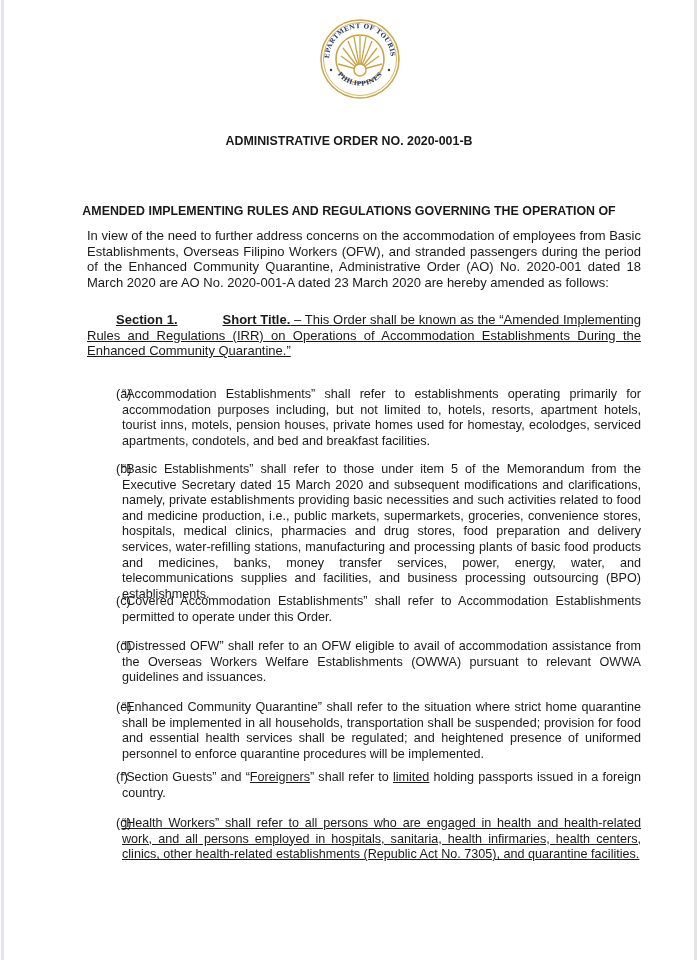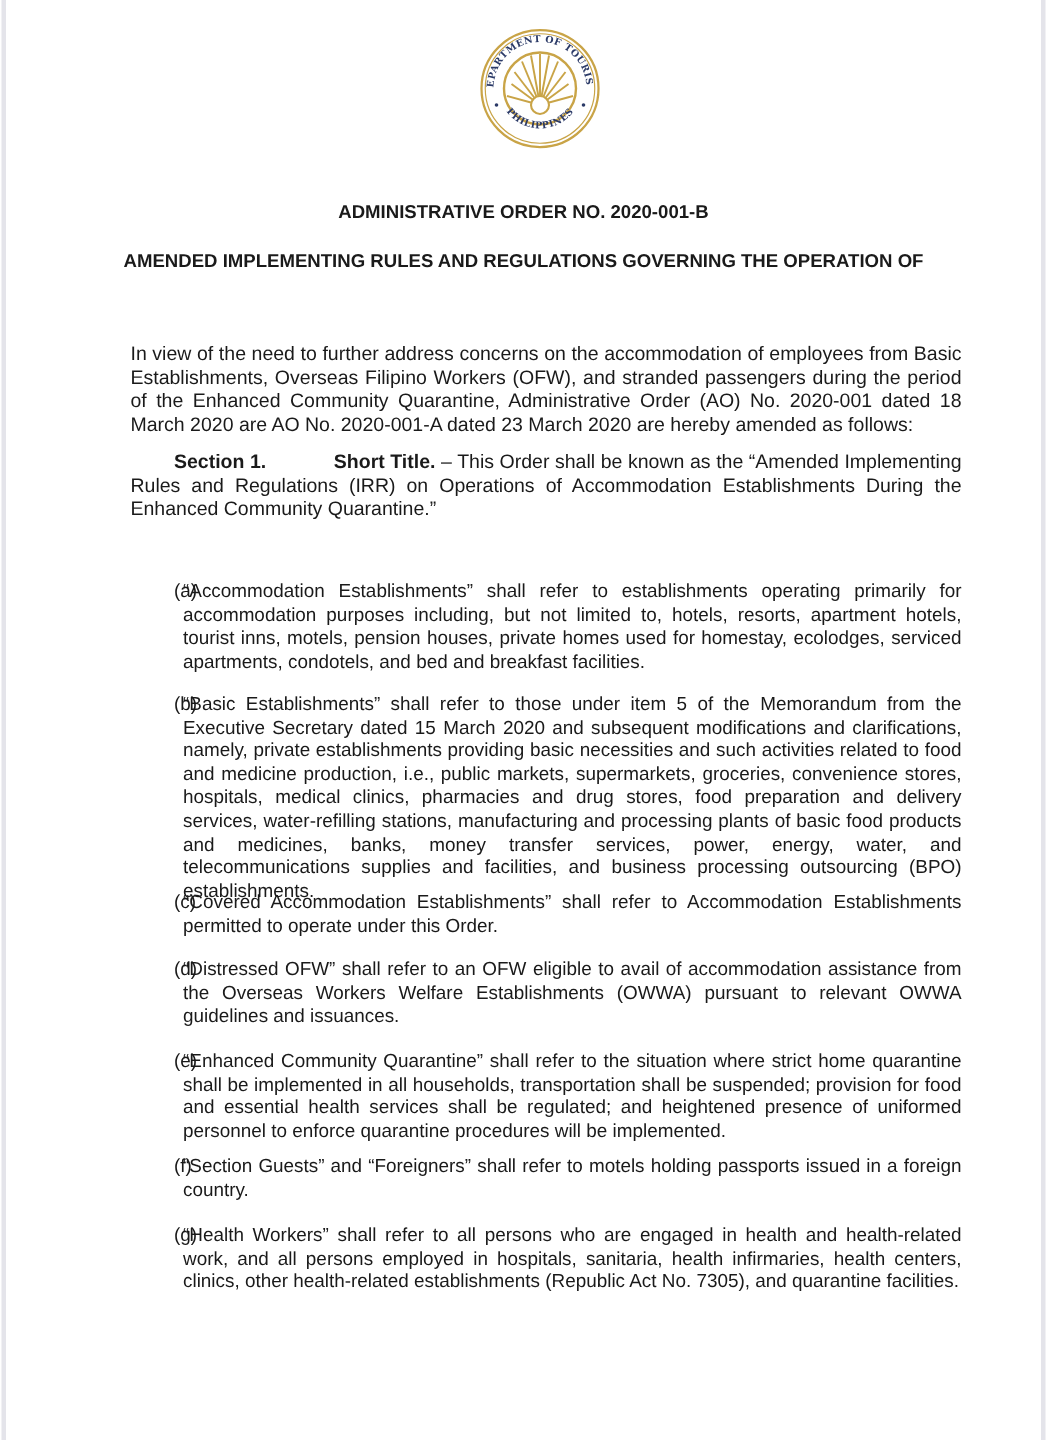--- a/index.html
+++ b/index.html
@@ -23,42 +23,42 @@
   }
   .seal {
     position: absolute; left: 319px; top: 18px; width: 82px; height: 82px;
   }
   .title {
     position: absolute; left: 0; width: 698px; text-align: center;
     font-weight: bold; font-size: 12.4px; letter-spacing: 0px;
   }
   .t1 { top: 134px; }
   .t2 { top: 166px; line-height: 17px; }
-  .t2 span { display: block; }
+  .t2 span { display: block; margin-top: 37px; }
   .para {
     position: absolute; left: 87px; width: 554px;
     font-size: 13px; line-height: 15.6px; text-align: justify;
   }
   .intro { top: 228px; }
-  .sec1 { top: 300px; text-indent: 29px; }
+  .sec1 { top: 312px; text-indent: 29px; text-decoration: underline; }
   .sec2 { top: 356px; left: 116px; width: 525px; }
   .b { font-weight: bold; }
   .gap { display: inline-block; width: 45px; }
   .gap2 { display: inline-block; width: 59px; }
   .item {
     position: absolute; left: 116px; width: 525px;
     font-size: 12.6px; line-height: 15.6px; text-align: justify;
   }
   .item .lbl {
     position: absolute; left: 0; top: 0;
   }
   .item .txt {
     margin-left: 6px; display: block; text-align: justify;
   }
-  .ul { }
+  .ul { text-decoration: underline; }
   .ia { top: 387px; }
   .ib { top: 462px; }
   .ic { top: 594px; }
   .id { top: 639px; }
   .ie { top: 700px; }
   .if { top: 770px; }
   .ig { top: 816px; }
 </style>
 </head>
 <body>
@@ -133,21 +133,21 @@
     <span class="txt">“Distressed OFW” shall refer to an OFW eligible to avail of accommodation assistance from the Overseas Workers Welfare Establishments (OWWA) pursuant to relevant OWWA guidelines and issuances.</span>
   </div>
 
   <div class="item ie">
     <span class="lbl">(e)</span>
     <span class="txt">“Enhanced Community Quarantine” shall refer to the situation where strict home quarantine shall be implemented in all households, transportation shall be suspended; provision for food and essential health services shall be regulated; and heightened presence of uniformed personnel to enforce quarantine procedures will be implemented.</span>
   </div>
 
   <div class="item if">
     <span class="lbl">(f)</span>
-    <span class="txt"><span>“Section Guests” and “</span><span class="ul">Foreigners</span><span>” shall refer to </span><span class="ul">motels</span><span> holding passports issued in a foreign country.</span></span>
+    <span class="txt"><span>“Section Guests” and “</span><span class="ul">Foreigners</span><span>” shall refer to </span><span class="ul">limited</span><span> holding passports issued in a foreign country.</span></span>
   </div>
 
   <div class="item ig">
     <span class="lbl">(g)</span>
     <span class="txt ul">“Health Workers” shall refer to all persons who are engaged in health and health-related work, and all persons employed in hospitals, sanitaria, health infirmaries, health centers, clinics, other health-related establishments (Republic Act No. 7305), and quarantine facilities.</span>
   </div>
 
 </div>
 
 </body></html>

